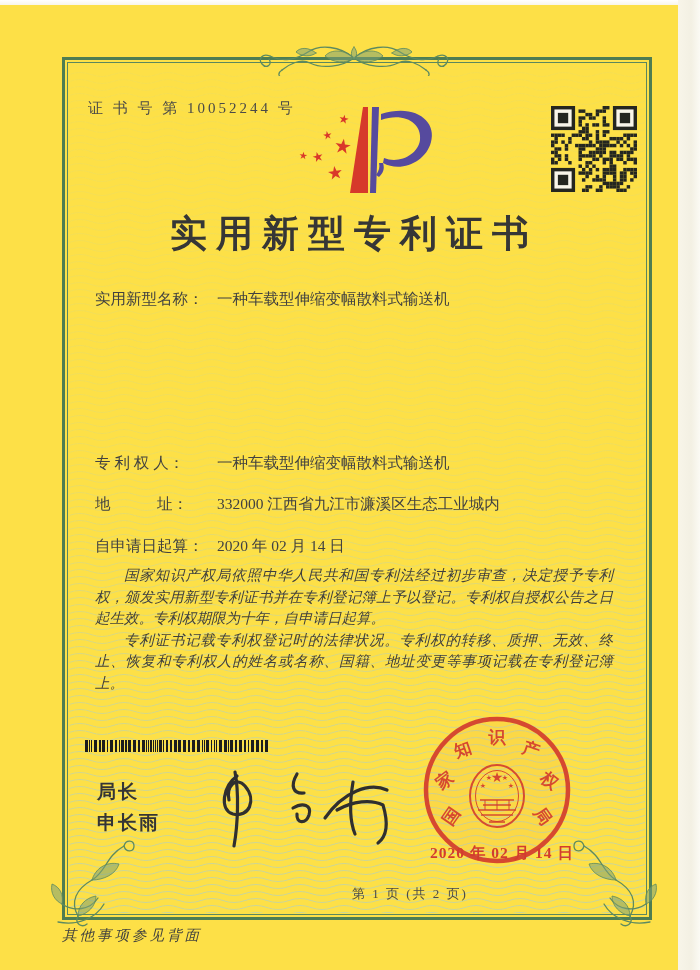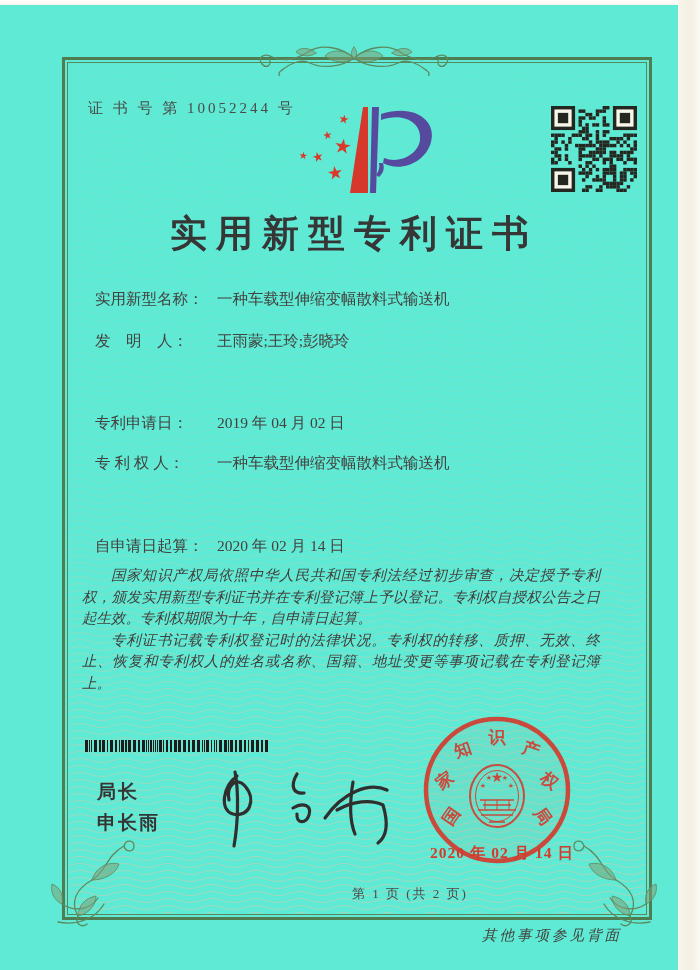--- a/index.html
+++ b/index.html
@@ -6,21 +6,21 @@
   body{
     width:700px;height:970px;position:relative;overflow:hidden;
     background:#fdfdfa;
     font-family:"Liberation Serif","DejaVu Serif",serif;
     color:var(--ink,#3b3b3b);
   }
   :root{
     --green:#4e7d52; --green-soft:#6f9670; --seal-red:#d23c2e;
     --logo-red:#d9382a; --logo-purple:#564a9e; --ink:#3b3b3b;
   }
-  .paper{position:absolute;inset:0;background:#5eead4;}
+  .paper{position:absolute;inset:0;background:#fde047;}
   .edge-top{position:absolute;left:0;top:0;right:0;height:5px;
     background:linear-gradient(to bottom,#ffffff,#f8f5e9);}
   .edge-right{position:absolute;right:0;top:0;bottom:0;width:22px;
     background:linear-gradient(to left,#fbfaf4 0%,#f3f0e3 40%,#f8f5e9 100%);}
 
   .frame{position:absolute;left:62px;top:57px;width:584px;height:857px;
     border:3px solid var(--green);}
   .frame-inner{position:absolute;inset:2px;border:1px solid #5b875f;}
   .guilloche{position:absolute;inset:4px;opacity:.9;
     -webkit-mask-image:linear-gradient(to bottom,rgba(0,0,0,.10) 0%,rgba(0,0,0,.22) 45%,rgba(0,0,0,.65) 72%,rgba(0,0,0,.85) 100%);
@@ -28,32 +28,32 @@
 
   .abs{position:absolute;}
   .cert-no{left:88px;top:99px;font-size:15px;letter-spacing:3px;color:#4a4a48;}
   .title{left:62px;top:209px;width:584px;text-align:center;font-size:37px;
     font-weight:600;letter-spacing:9px;color:#363636;}
 
   .row{left:95px;font-size:15.5px;color:#424240;white-space:nowrap;}
   .row .lbl{display:inline-block;min-width:118px;}
   .row2-cell{left:355px;}
 
-  .paras{left:82px;top:565px;width:518px;font-size:14.5px;line-height:21.5px;
+  .paras{left:95px;top:565px;width:518px;font-size:14.5px;line-height:21.5px;
     font-style:italic;color:#3f3f3d;text-align:justify;}
   .paras p{margin:0;text-indent:2em;}
 
   .signer{left:97px;font-size:19px;font-weight:600;color:#353535;
     font-family:"Liberation Sans","DejaVu Sans",sans-serif;letter-spacing:2px;}
 
   .seal-date{left:430px;top:843px;font-size:15.5px;color:var(--seal-red);
     letter-spacing:1px;font-weight:600;z-index:6;}
   .page-num{left:62px;top:885px;width:696px;text-align:center;font-size:13px;
     letter-spacing:2px;color:#4a4a48;}
-  .back-note{left:62px;top:926px;width:560px;text-align:right;font-size:14.5px;
+  .back-note{left:62px;top:926px;width:560px;text-align:left;font-size:14.5px;
     font-style:italic;letter-spacing:3px;color:#44443f;}
 
   svg{display:block;}
   .orn path{stroke:#5d8a60;fill:none;stroke-width:1.3;stroke-linecap:round;}
   .orn .leaf{fill:#7ba077;fill-opacity:.55;stroke:#5d8a60;stroke-width:.8;}
 </style>
 </head>
 <body>
 
 <div class="paper">
@@ -347,31 +347,27 @@
       <rect x="3.44" y="65.36" width="17.2" height="17.2" fill="#f8f5e9"></rect>
       <rect x="6.88" y="68.8" width="10.32" height="10.32" fill="#242620"></rect>
     </svg>
 
   <div class="abs title">实用新型专利证书</div>
 
   <div class="abs row" style="top:289px">
     <span class="lbl">实用新型名称：</span>
     <span>一种车载型伸缩变幅散料式输送机</span>
   </div>
-  <div class="abs row" style="top:331px">
-    <span class="lbl">发　明　人：</span>
-    <span>王雨蒙;王玲;彭晓玲</span>
-  </div>
-  <div class="abs row" style="top:413px">
-    <span class="lbl">专利申请日：</span>
-    <span>2019 年 04 月 02 日</span>
-  </div>
   <div class="abs row" style="top:453px">
     <span class="lbl">专 利 权 人：</span>
     <span>一种车载型伸缩变幅散料式输送机</span>
+  </div>
+  <div class="abs row" style="top:494px">
+    <span class="lbl">地　　　址：</span>
+    <span>332000 江西省九江市濂溪区生态工业城内</span>
   </div>
   <div class="abs row" style="top:536px">
     <span class="lbl">自申请日起算：</span>
     <span>2020 年 02 月 14 日</span>
   </div>
 
   <div class="abs paras">
     <p>国家知识产权局依照中华人民共和国专利法经过初步审查，决定授予专利权，颁发实用新型专利证书并在专利登记簿上予以登记。专利权自授权公告之日起生效。专利权期限为十年，自申请日起算。</p>
     <p>专利证书记载专利权登记时的法律状况。专利权的转移、质押、无效、终止、恢复和专利权人的姓名或名称、国籍、地址变更等事项记载在专利登记簿上。</p>
   </div>

